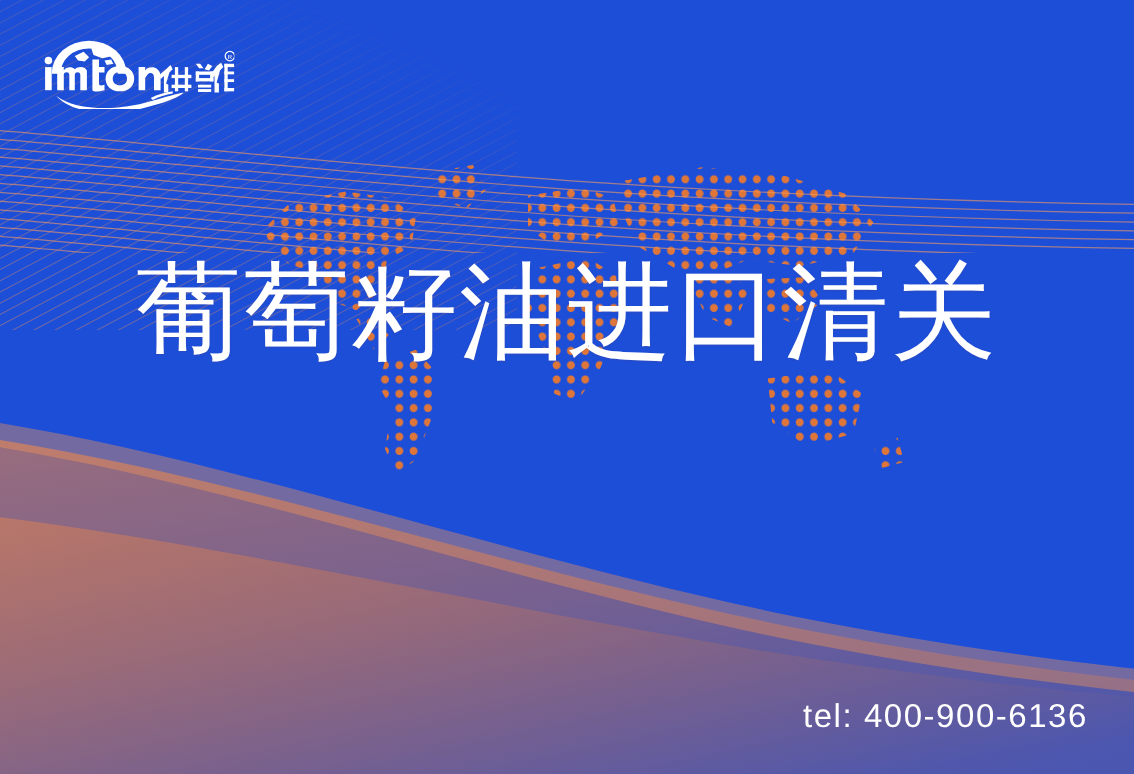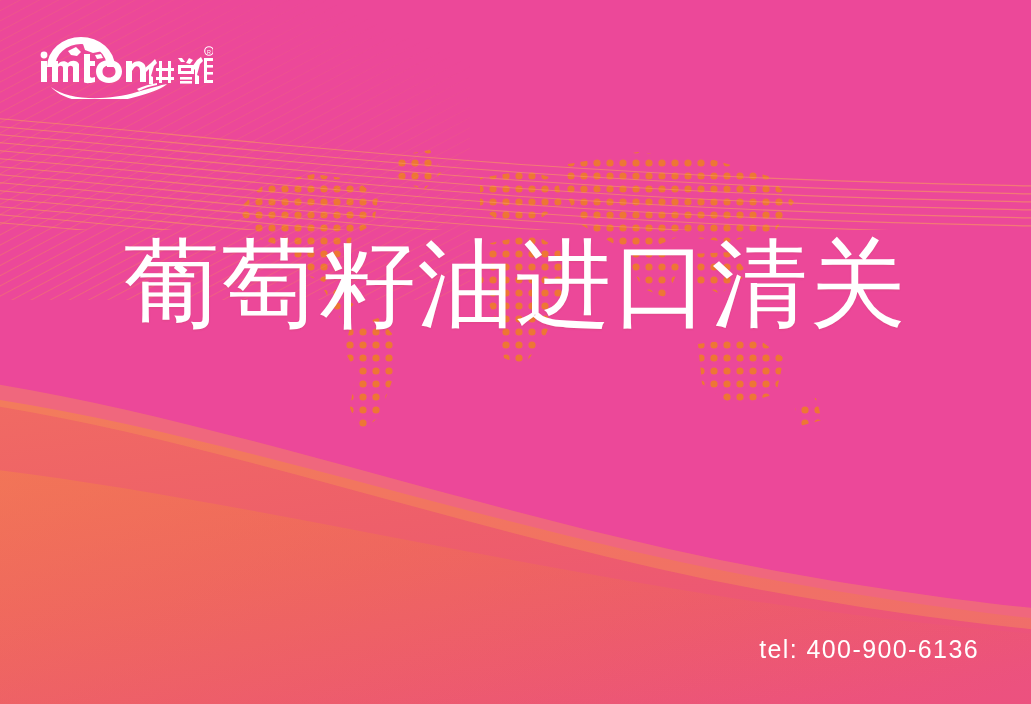--- a/index.html
+++ b/index.html
@@ -5,21 +5,21 @@
   html, body {
     margin: 0;
     padding: 0;
     background: #ffffff;
   }
   #banner {
     position: relative;
     width: 1031px;
     height: 704px;
     overflow: hidden;
-    background: #ec4899;
+    background: #1d4ed8;
     font-family: "Liberation Sans", "DejaVu Sans", sans-serif;
   }
 
   
   .layer { position: absolute; inset: 0; pointer-events: none; }
 
   
   #dot-map {
     position: absolute;
     left: 228px;
@@ -77,24 +77,24 @@
     line-height: 124px;
     letter-spacing: 2px;
     font-weight: 400;
     text-shadow: 0 1px 2px rgba(150,60,0,0.12);
   }
   #headline .line { display: block; white-space: nowrap; }
 
   
   #tel {
     position: absolute;
-    right: 52px;
+    right: 42px;
     top: 635px;
     color: #ffffff;
-    font-size: 25px;
+    font-size: 30px;
     letter-spacing: 1.4px;
     white-space: nowrap;
   }
 </style>
 </head>
 <body>
 
 <div id="banner">
 
   <svg id="dot-map" class="layer" viewBox="0 0 600 330" aria-hidden="true">

